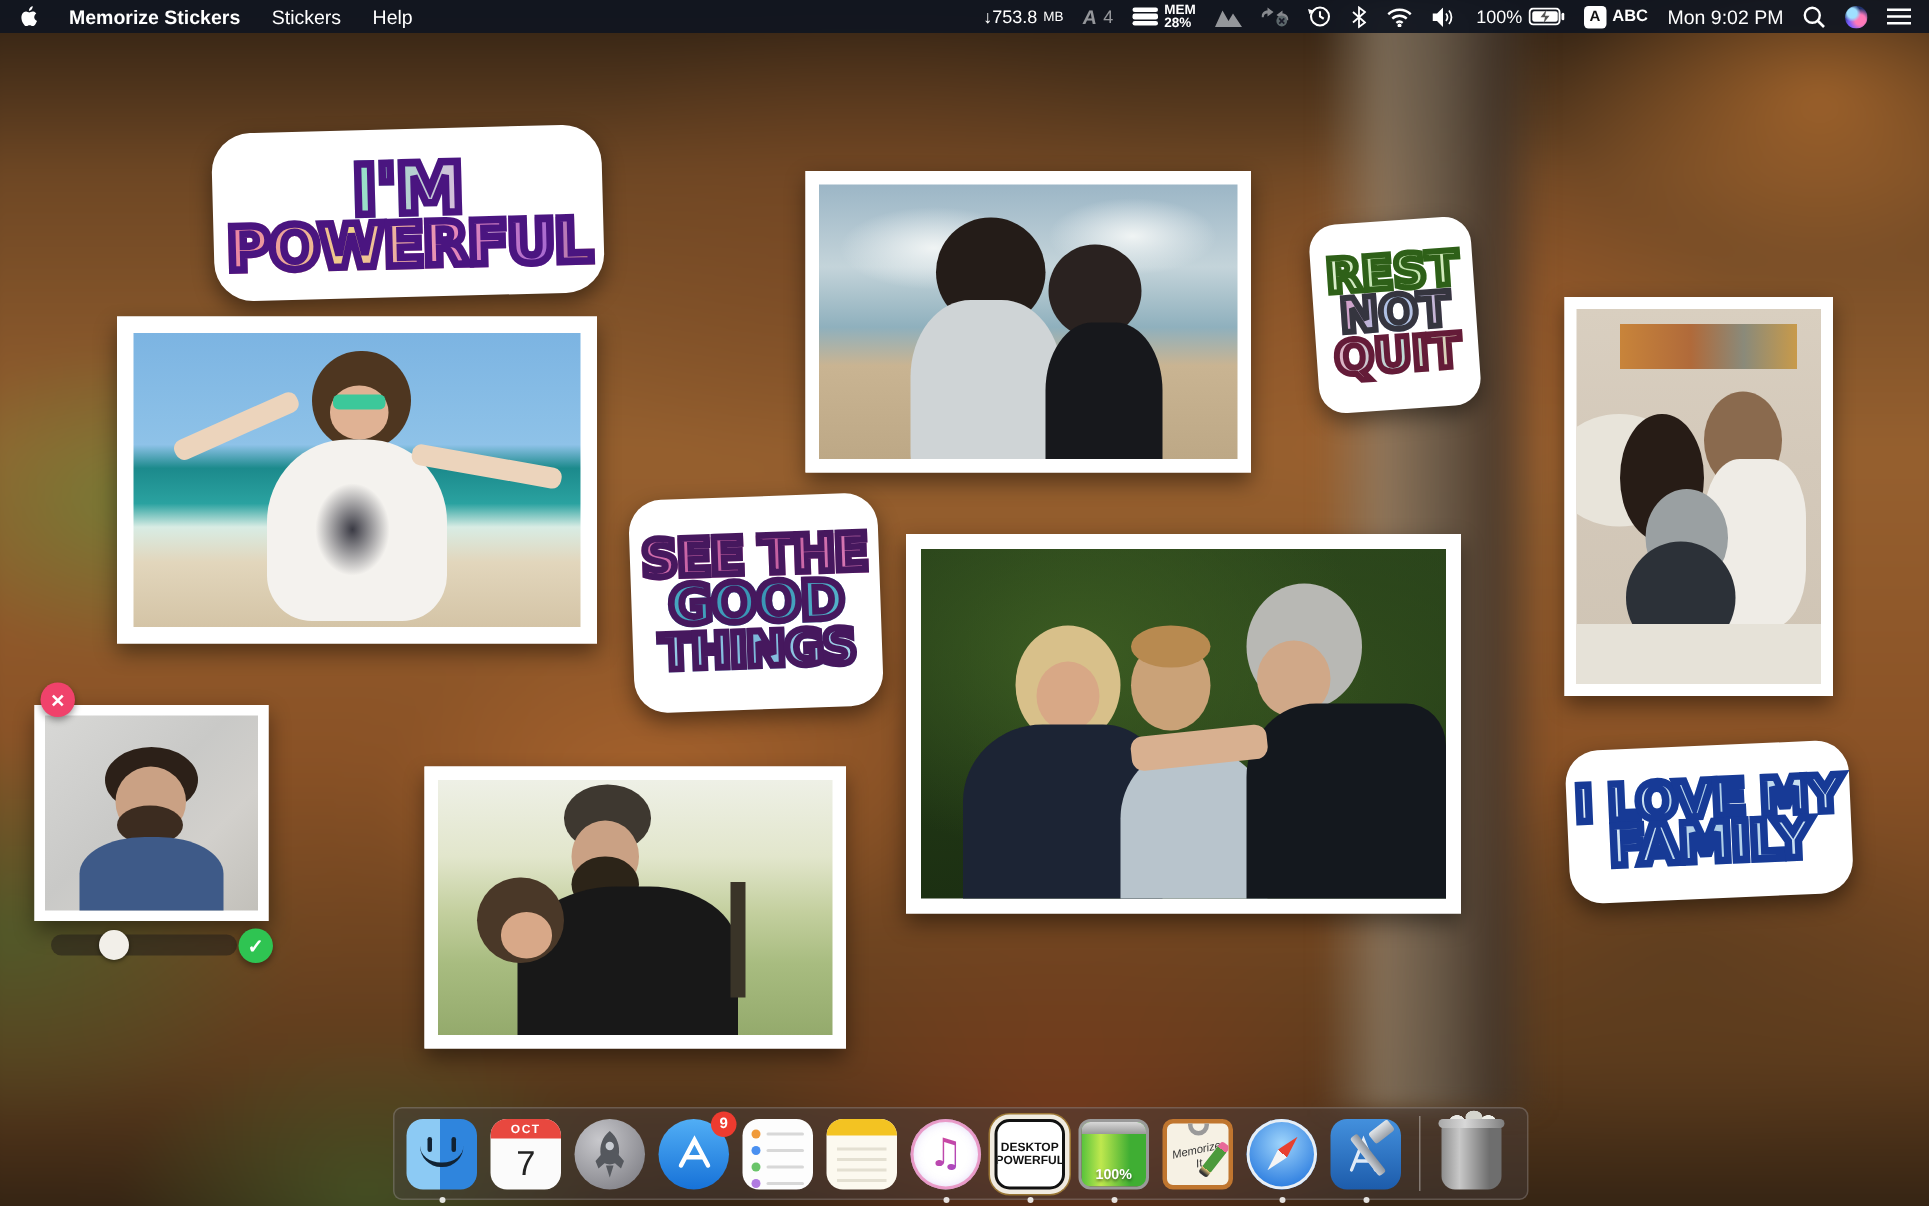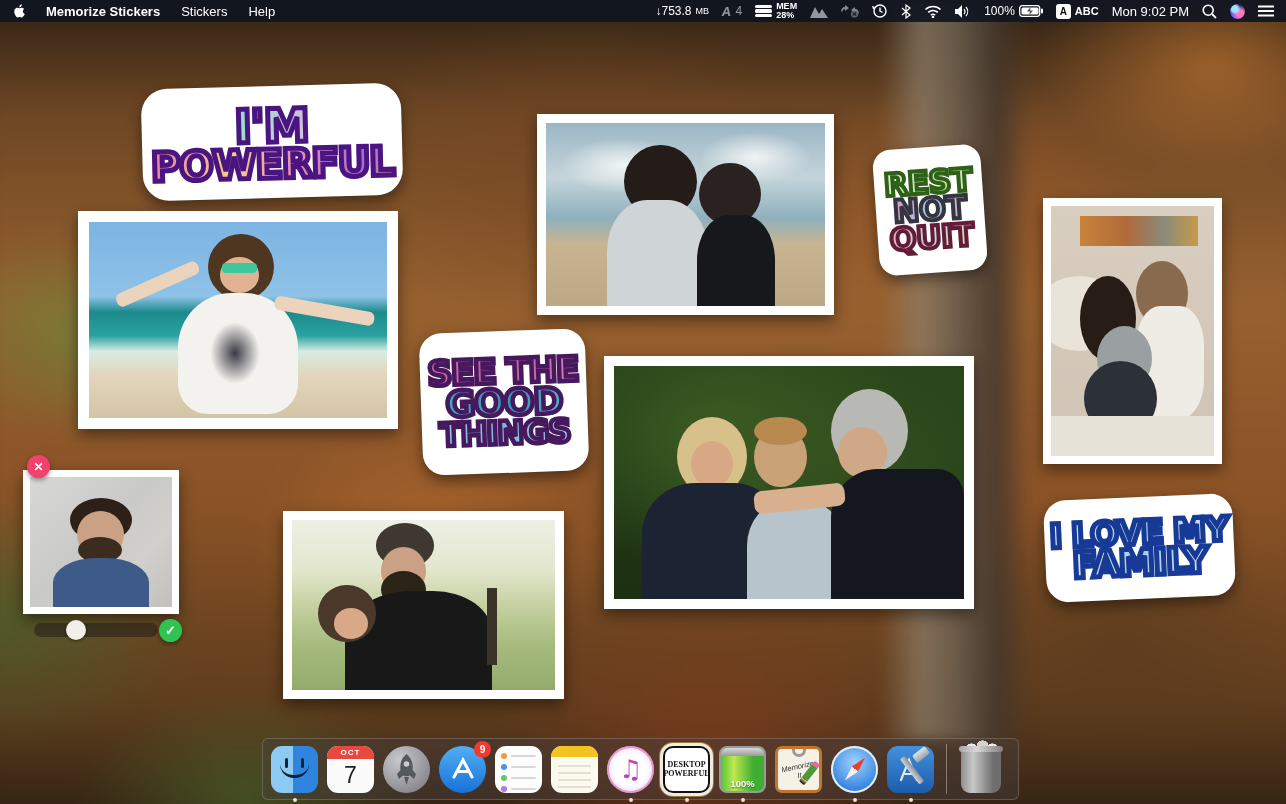--- a/index.html
+++ b/index.html
@@ -155,21 +155,21 @@
   .ic-itunes { border-radius:50%; background:#fff;
     box-shadow:inset 0 0 0 2px rgba(230,80,150,.5), inset 0 0 8px rgba(120,80,220,.35); }
   .ic-itunes .note { position:absolute; inset:0; display:flex; align-items:center; justify-content:center;
     font-size:26px; background-image:linear-gradient(140deg,#f0467c,#8a4ae0); -webkit-background-clip:text;
     background-clip:text; color:transparent; font-family:"DejaVu Sans", sans-serif; }
   
   .ic-dstick { background:#fff; border:2.5px solid #111; border-radius:10px; display:flex;
     flex-direction:column; align-items:center; justify-content:center;
     box-shadow:0 0 0 3px rgba(255,255,255,.85), 0 0 0 4px rgba(200,160,60,.6); }
   .ic-dstick div { font-size:8px; font-weight:900; color:#111; letter-spacing:0; line-height:1.15;
-    font-family:Liberation Serif, serif; }
+    font-family:Liberation Sans, sans-serif; }
   
   .ic-batt { border-radius:8px; background:linear-gradient(90deg,#57c23c,#bfe84e 30%,#3fae33 75%);
     border:2px solid #9a9a9a; }
   .ic-batt .cap { position:absolute; top:0; left:0; right:0; height:8px;
     background:linear-gradient(180deg,#d8d8d8,#9a9a9a); }
   .ic-batt .pct { position:absolute; bottom:2px; left:0; right:0; text-align:center;
     color:#fff; font-size:9.5px; font-weight:bold; text-shadow:0 1px 2px rgba(0,0,0,.5); }
   
   .ic-memo { background:#f6f1e4; border:3px solid #c0762f; border-radius:7px; }
   .ic-memo .clip { position:absolute; top:-6px; left:50%; width:14px; height:14px; margin-left:-7px;

